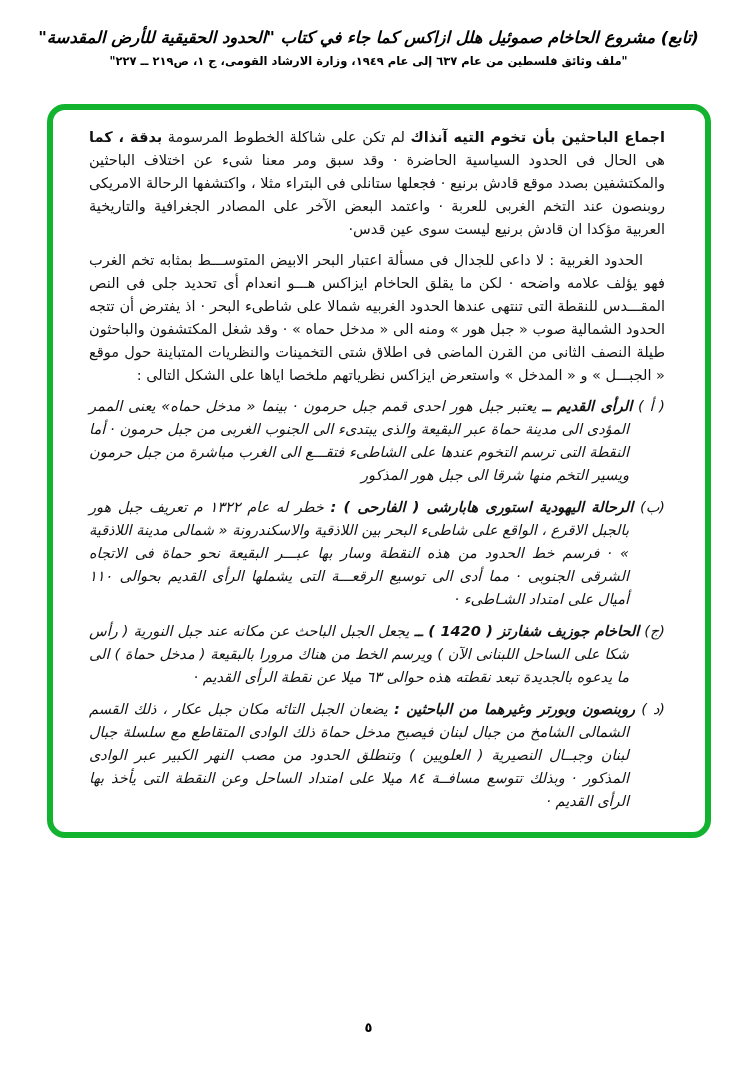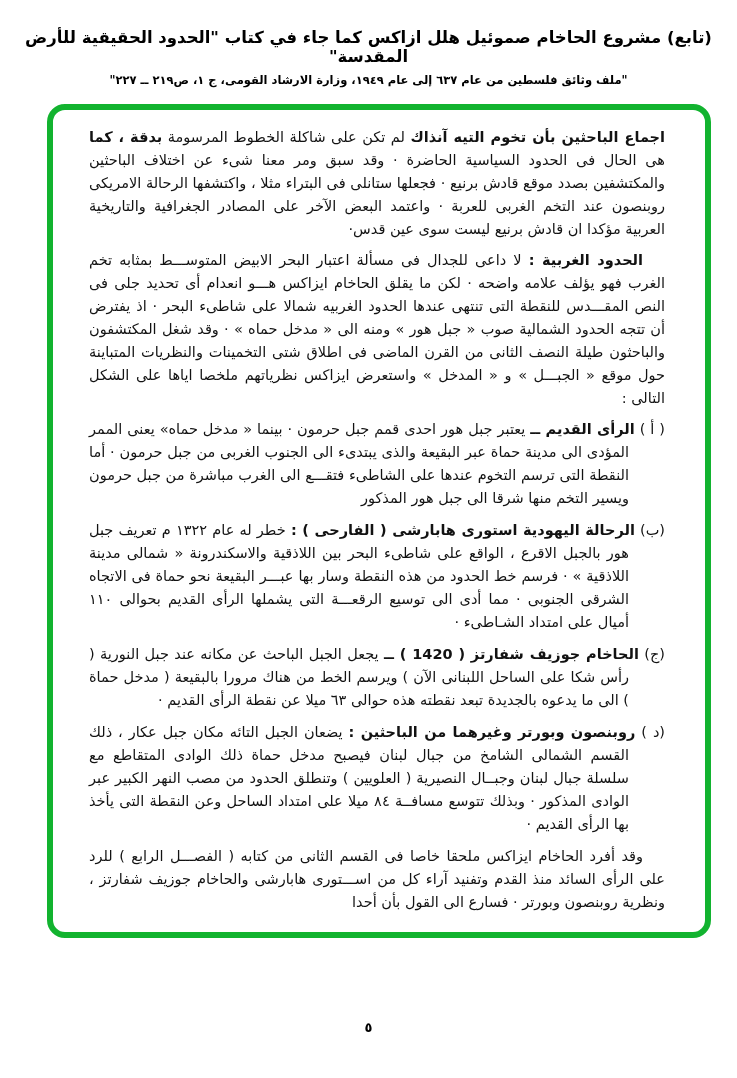--- a/index.html
+++ b/index.html
@@ -21,20 +21,21 @@
     left: 0;
     width: 100%;
     text-align: center;
     direction: rtl;
     color: #000000;
   }
   .header-line1 {
     font-size: 16.5px;
     font-weight: bold;
     letter-spacing: 0.2px;
+    font-style: italic;
   }
   .header-line2 {
     margin-top: 7px;
     font-size: 11.5px;
     font-weight: bold;
   }
   .frame {
     position: absolute;
     top: 104px;
     left: 47px;
@@ -55,26 +56,27 @@
   .para {
     margin: 0 0 8px 0;
   }
   .indent {
     text-indent: 22px; 
   }
   .hang {
     padding-right: 36px;   
     text-indent: -36px;    
     margin: 0 0 9px 0;
+    font-style: italic;
   }
   .b {
     font-weight: bold;
   }
   .heading-inline {
-    font-weight: bold;
+    font-weight: normal;
   }
   .page-number {
     position: absolute;
     top: 1020px;
     left: 0;
     width: 100%;
     text-align: center;
     font-size: 13px;
     font-weight: bold;
     color: #000000;
@@ -99,20 +101,19 @@
       <p class="para indent"><span class="heading-inline">الحدود الغربية :</span> <span>لا داعى للجدال فى مسألة اعتبار البحر الابيض المتوســـط بمثابه تخم الغرب فهو يؤلف علامه واضحه · لكن ما يقلق الحاخام ايزاكس هـــو انعدام أى تحديد جلى فى النص المقـــدس للنقطة التى تنتهى عندها الحدود الغربيه شمالا على شاطىء البحر · اذ يفترض أن تتجه الحدود الشمالية صوب « جبل هور » ومنه الى « مدخل حماه » · وقد شغل المكتشفون والباحثون طيلة النصف الثانى من القرن الماضى فى اطلاق شتى التخمينات والنظريات المتباينة حول موقع « الجبـــل » و « المدخل » واستعرض ايزاكس نظرياتهم ملخصا اياها على الشكل التالى :</span></p>
 
       <div class="hang"><span>( أ )</span> <span class="b">الرأى القديم ــ</span> <span>يعتبر جبل هور احدى قمم جبل حرمون · بينما « مدخل حماه» يعنى الممر المؤدى الى مدينة حماة عبر البقيعة والذى يبتدىء الى الجنوب الغربى من جبل حرمون · أما النقطة التى ترسم التخوم عندها على الشاطىء فتقـــع الى الغرب مباشرة من جبل حرمون ويسير التخم منها شرقا الى جبل هور المذكور</span></div>
 
       <div class="hang"><span>(ب)</span> <span class="b">الرحالة اليهودية استورى هابارشى ( الفارحى ) :</span> <span>خطر له عام ١٣٢٢ م تعريف جبل هور بالجبل الاقرع ، الواقع على شاطىء البحر بين اللاذقية والاسكندرونة « شمالى مدينة اللاذقية » · فرسم خط الحدود من هذه النقطة وسار بها عبـــر البقيعة نحو حماة فى الاتجاه الشرقى الجنوبى · مما أدى الى توسيع الرقعـــة التى يشملها الرأى القديم بحوالى ١١٠ أميال على امتداد الشـاطىء ·</span></div>
 
       <div class="hang"><span>(ج)</span> <span class="b">الحاخام جوزيف شفارتز ( 1420 ) ــ</span> <span>يجعل الجبل الباحث عن مكانه عند جبل النورية ( رأس شكا على الساحل اللبنانى الآن ) ويرسم الخط من هناك مرورا بالبقيعة ( مدخل حماة ) الى ما يدعوه بالجديدة تبعد نقطته هذه حوالى ٦٣ ميلا عن نقطة الرأى القديم ·</span></div>
 
       <div class="hang"><span>(د )</span> <span class="b">روبنصون وبورتر وغيرهما من الباحثين :</span> <span>يضعان الجبل التائه مكان جبل عكار ، ذلك القسم الشمالى الشامخ من جبال لبنان فيصبح مدخل حماة ذلك الوادى المتقاطع مع سلسلة جبال لبنان وجبــال النصيرية ( العلويين ) وتنطلق الحدود من مصب النهر الكبير عبر الوادى المذكور · وبذلك تتوسع مسافــة ٨٤ ميلا على امتداد الساحل وعن النقطة التى يأخذ بها الرأى القديم ·</span></div>
 
-      <p class="para indent"><span>وقد أفرد الحاخام ايزاكس ملحقا خاصا فى القسم الثانى من كتابه ( الفصـــل الرابع ) للرد على الرأى السائد منذ القدم وتفنيد آراء كل من اســـتورى هابارشى والحاخام جوزيف شفارتز ، ونظرية روبنصون وبورتر · فسارع الى القول بأن أحدا</span></p>
 
     </div>
   </div>
 
   <div class="page-number">٥</div>
 
 </div>
 
 </body></html>

